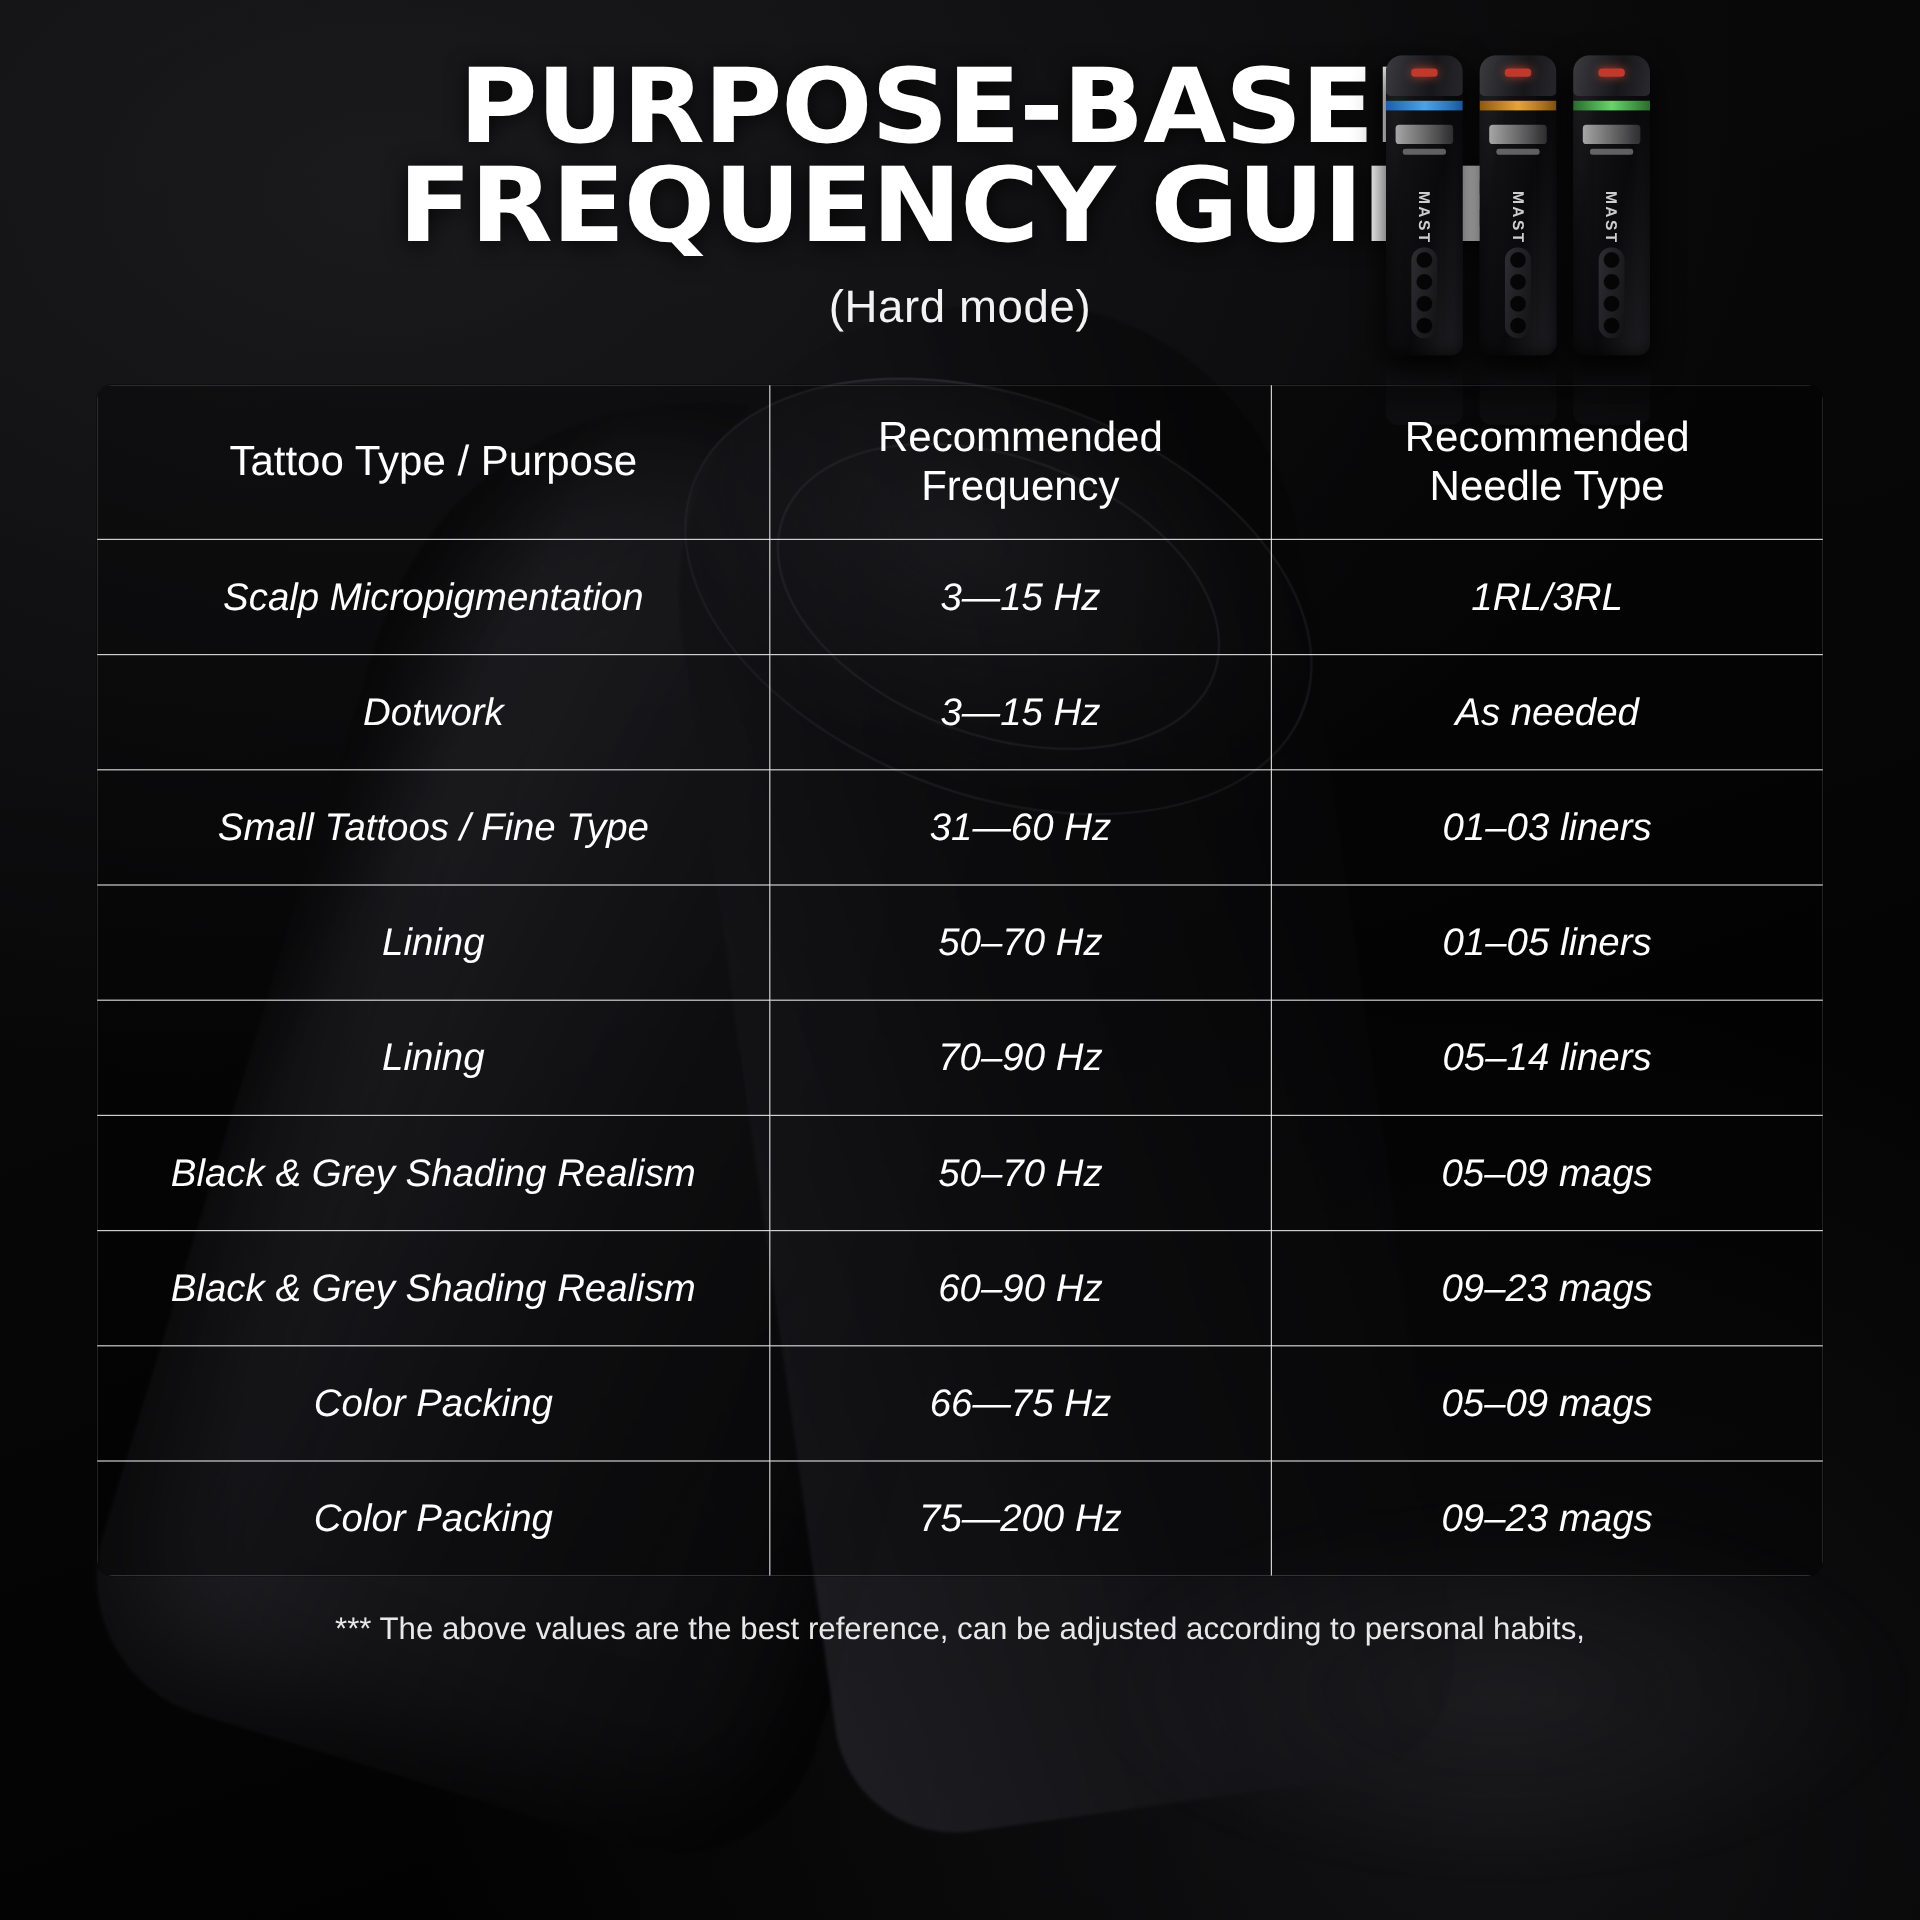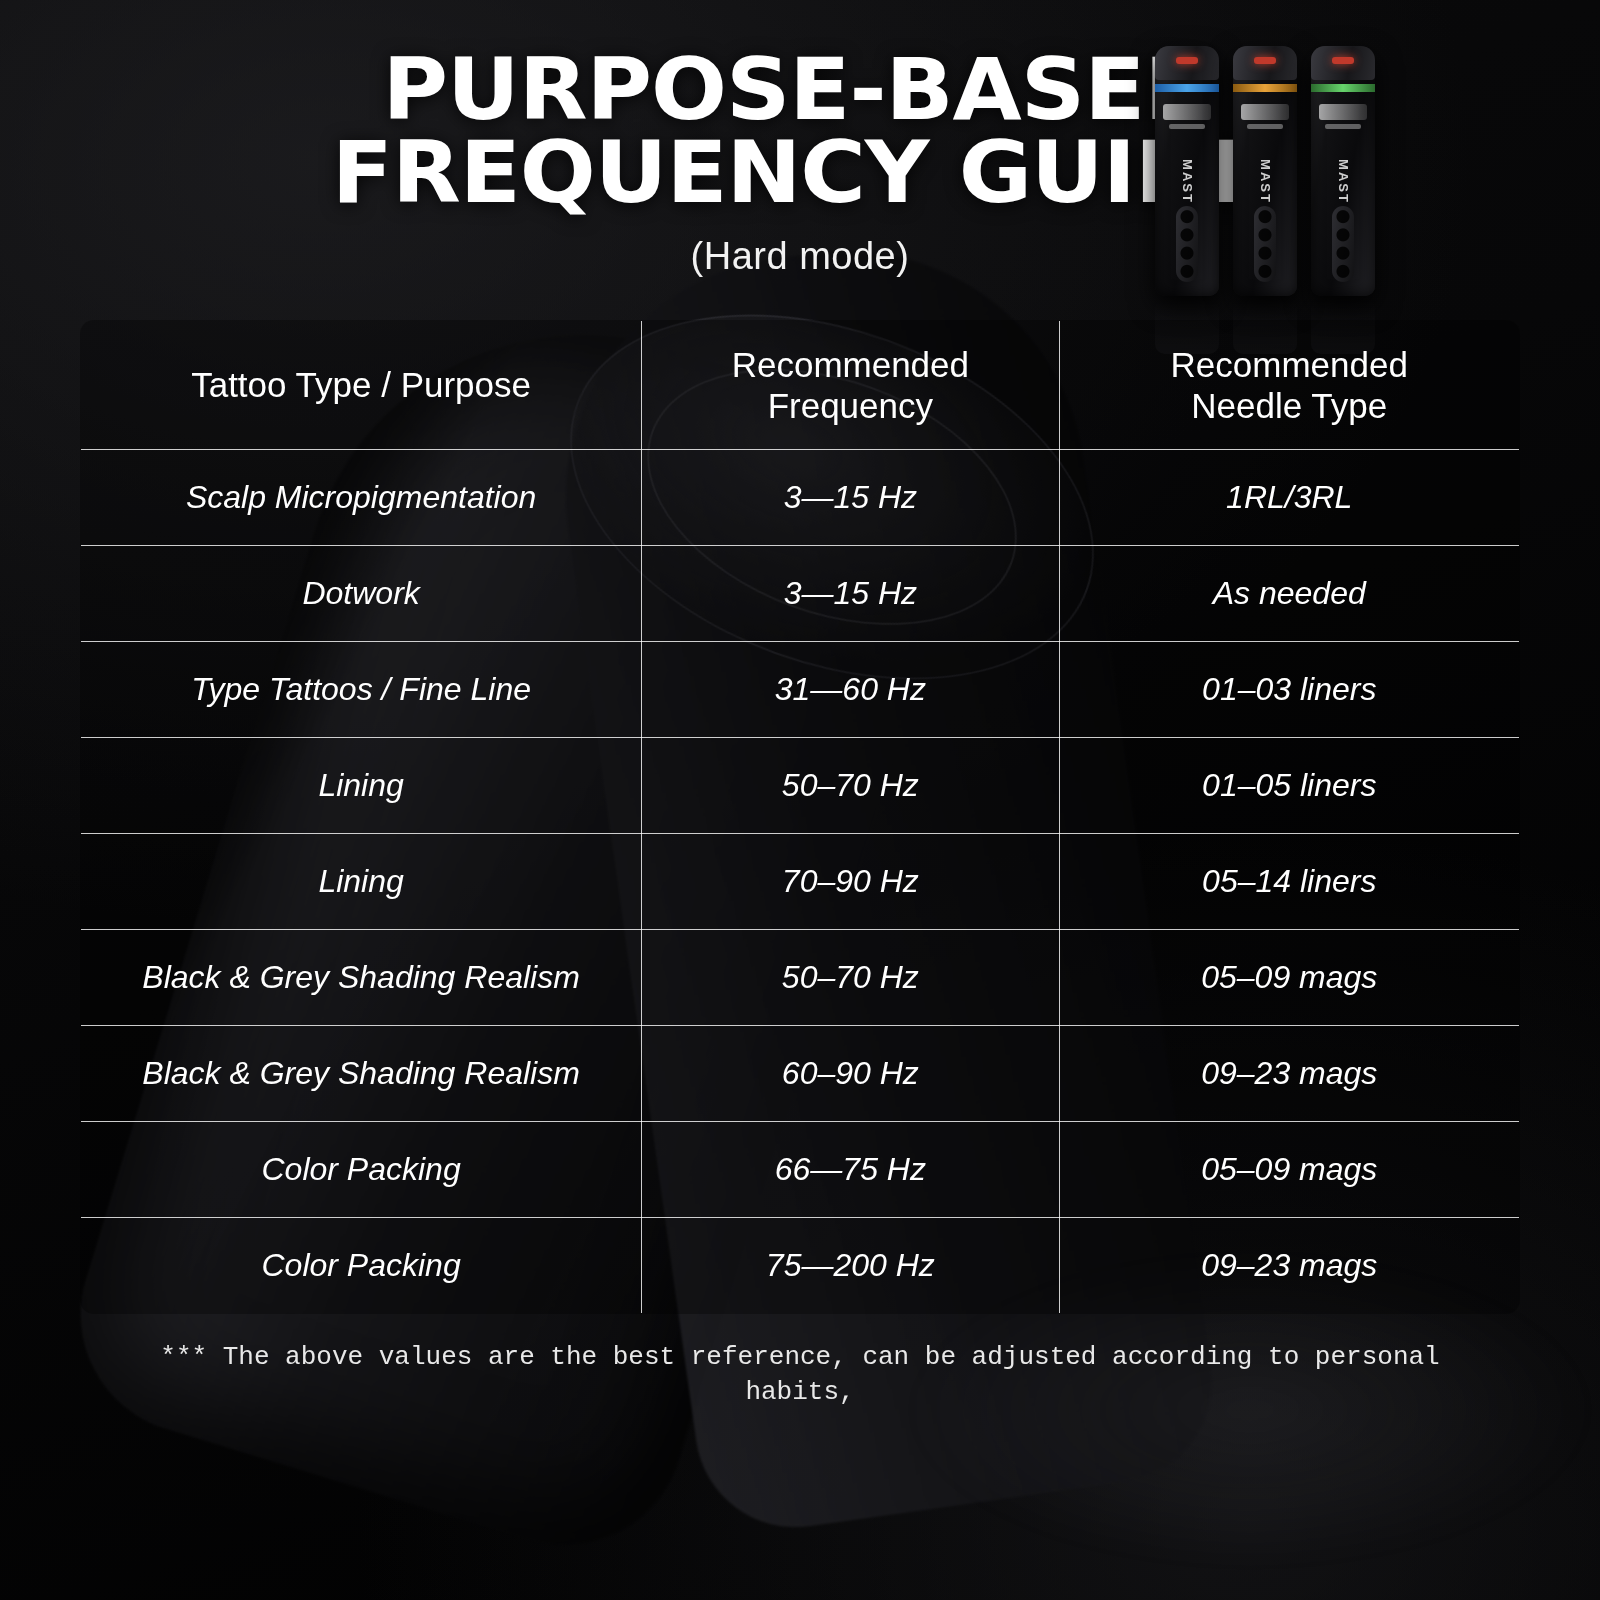--- a/index.html
+++ b/index.html
@@ -240,21 +240,20 @@
 
   .footnote {
     position: relative;
     z-index: 3;
     margin: 26px auto 0;
     width: 1300px;
     text-align: center;
     font-size: 26px;
     line-height: 1.35;
     color: #e8e8e8;
-    font-family: Liberation Mono, monospace;
   }
 </style>
 </head>
 <body>
 
 <div class="bg"></div>
 <div class="bg-machine m1"></div>
 <div class="bg-machine m2"></div>
 <div class="bg-ellipse e1"></div>
 <div class="bg-ellipse e2"></div>
@@ -330,21 +329,21 @@
         <td>Scalp Micropigmentation</td>
         <td>3—15 Hz</td>
         <td>1RL/3RL</td>
       </tr>
       <tr>
         <td>Dotwork</td>
         <td>3—15 Hz</td>
         <td>As needed</td>
       </tr>
       <tr>
-        <td>Type Tattoos / Fine Line</td>
+        <td>Small Tattoos / Fine Type</td>
         <td>31—60 Hz</td>
         <td>01–03 liners</td>
       </tr>
       <tr>
         <td>Lining</td>
         <td>50–70 Hz</td>
         <td>01–05 liners</td>
       </tr>
       <tr>
         <td>Lining</td>

